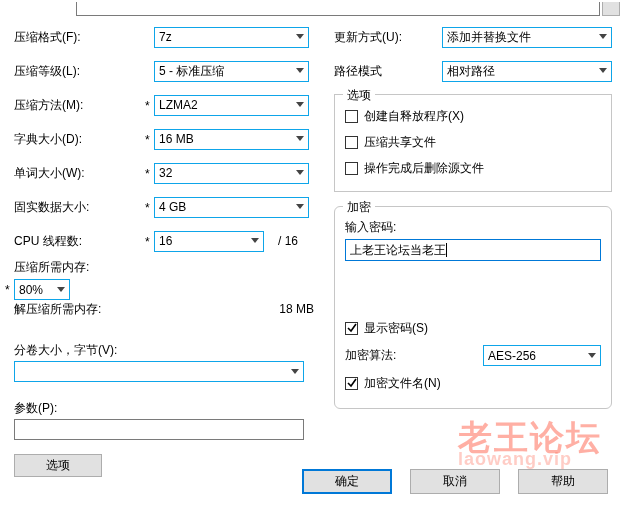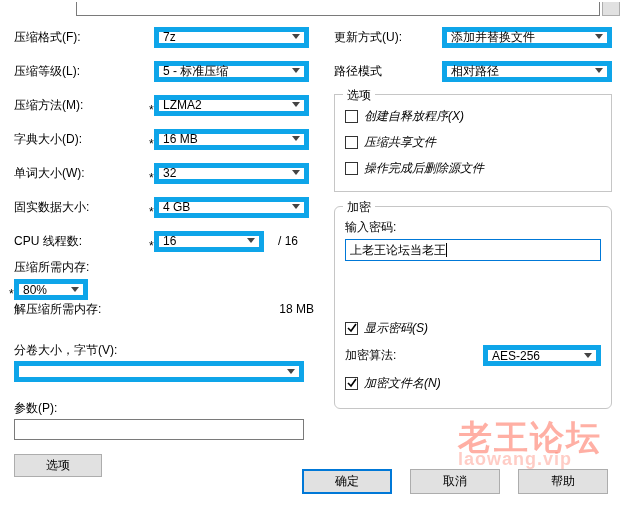--- a/index.html
+++ b/index.html
@@ -40,21 +40,21 @@
   }
   .lbl {
     width: 140px;
     white-space: nowrap;
     overflow: hidden;
   }
 
   
   .combo, .text-input {
     height: 21px;
-    border: 5px solid #0ea5e9;
+    border: 1px solid #0ea5e9;
     background: #fff;
     display: flex;
     align-items: center;
     padding: 0 4px;
     box-sizing: border-box;
     position: relative;
     flex: 0 0 auto;
   }
   .combo {
     padding-right: 18px;
@@ -69,21 +69,21 @@
   .combo.starred::before {
     content: "*";
     position: absolute;
     left: -10px;
     top: 3px;
     color: #000;
   }
 
   .w155 { width: 155px; }
   .w110 { width: 110px; }
-  .w74  { width: 74px;  }
+  .w74  { width: 56px;  }
   .w170 { width: 170px; }
   .w290 { width: 290px; }
 
   .mem-block {
     margin-top: 2px;
     display: flex;
     align-items: flex-start;
     height: 34px;
     flex-direction: column;
   }
@@ -154,21 +154,20 @@
     top: -8px;
     left: 8px;
     background: #fff;
     padding: 0 4px;
   }
   .chk-row {
     display: flex;
     align-items: center;
     height: 26px;
     gap: 6px;
-    font-style: italic;
   }
   .chk {
     width: 13px; height: 13px;
     border: 1px solid #333;
     display: inline-flex;
     align-items: center; justify-content: center;
     box-sizing: border-box;
     background: #fff;
   }
   .chk.checked svg { width: 10px; height: 10px; }

